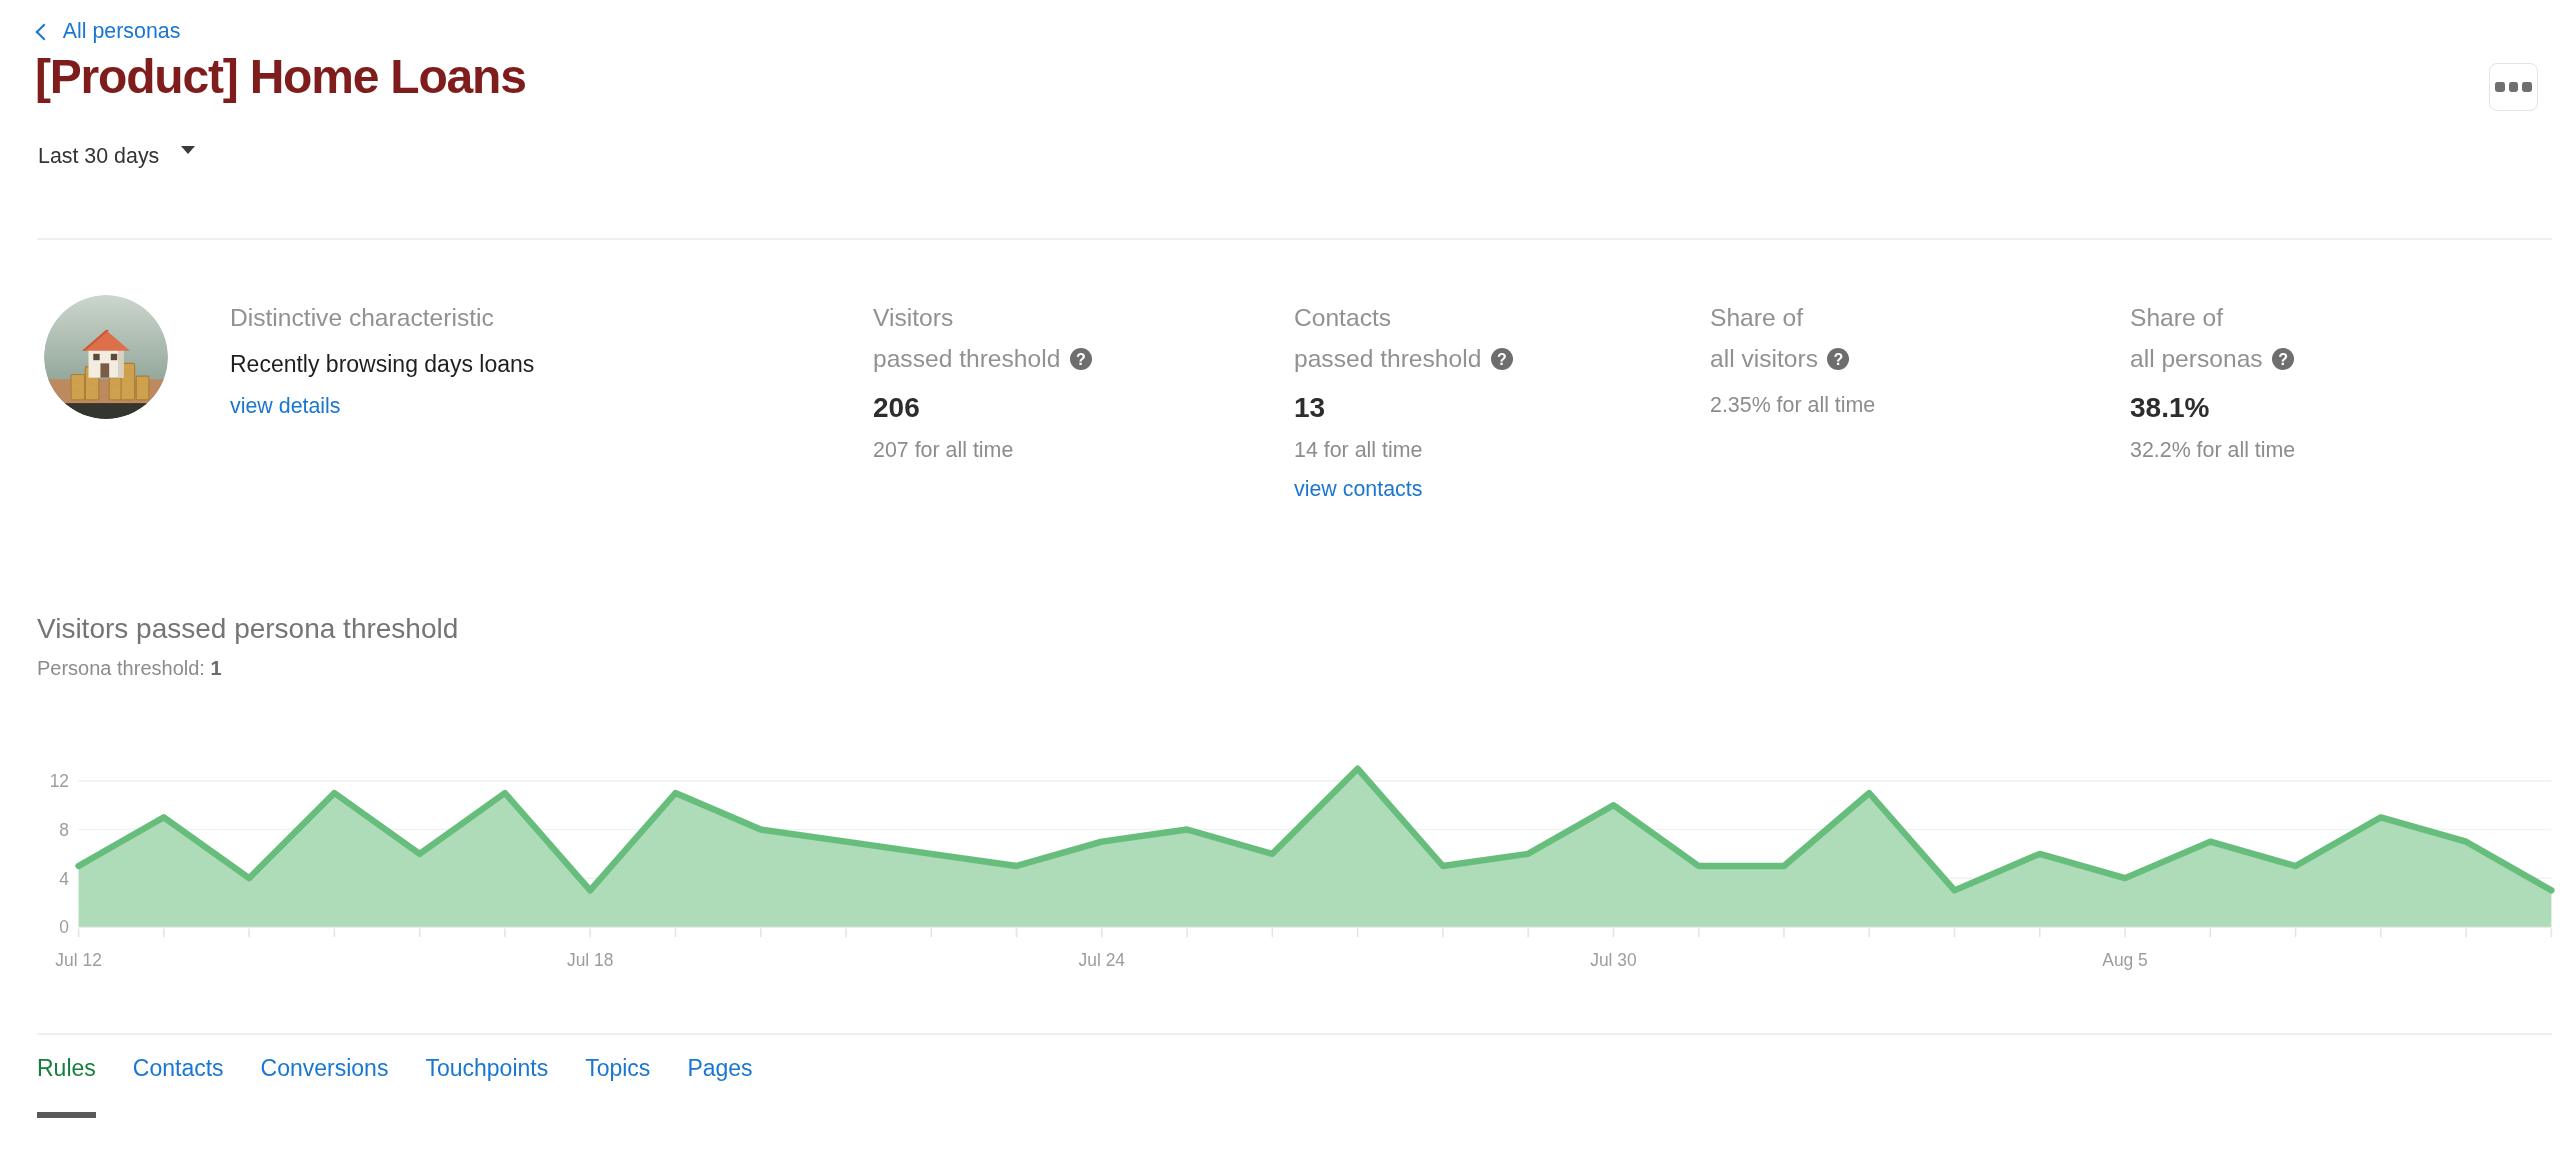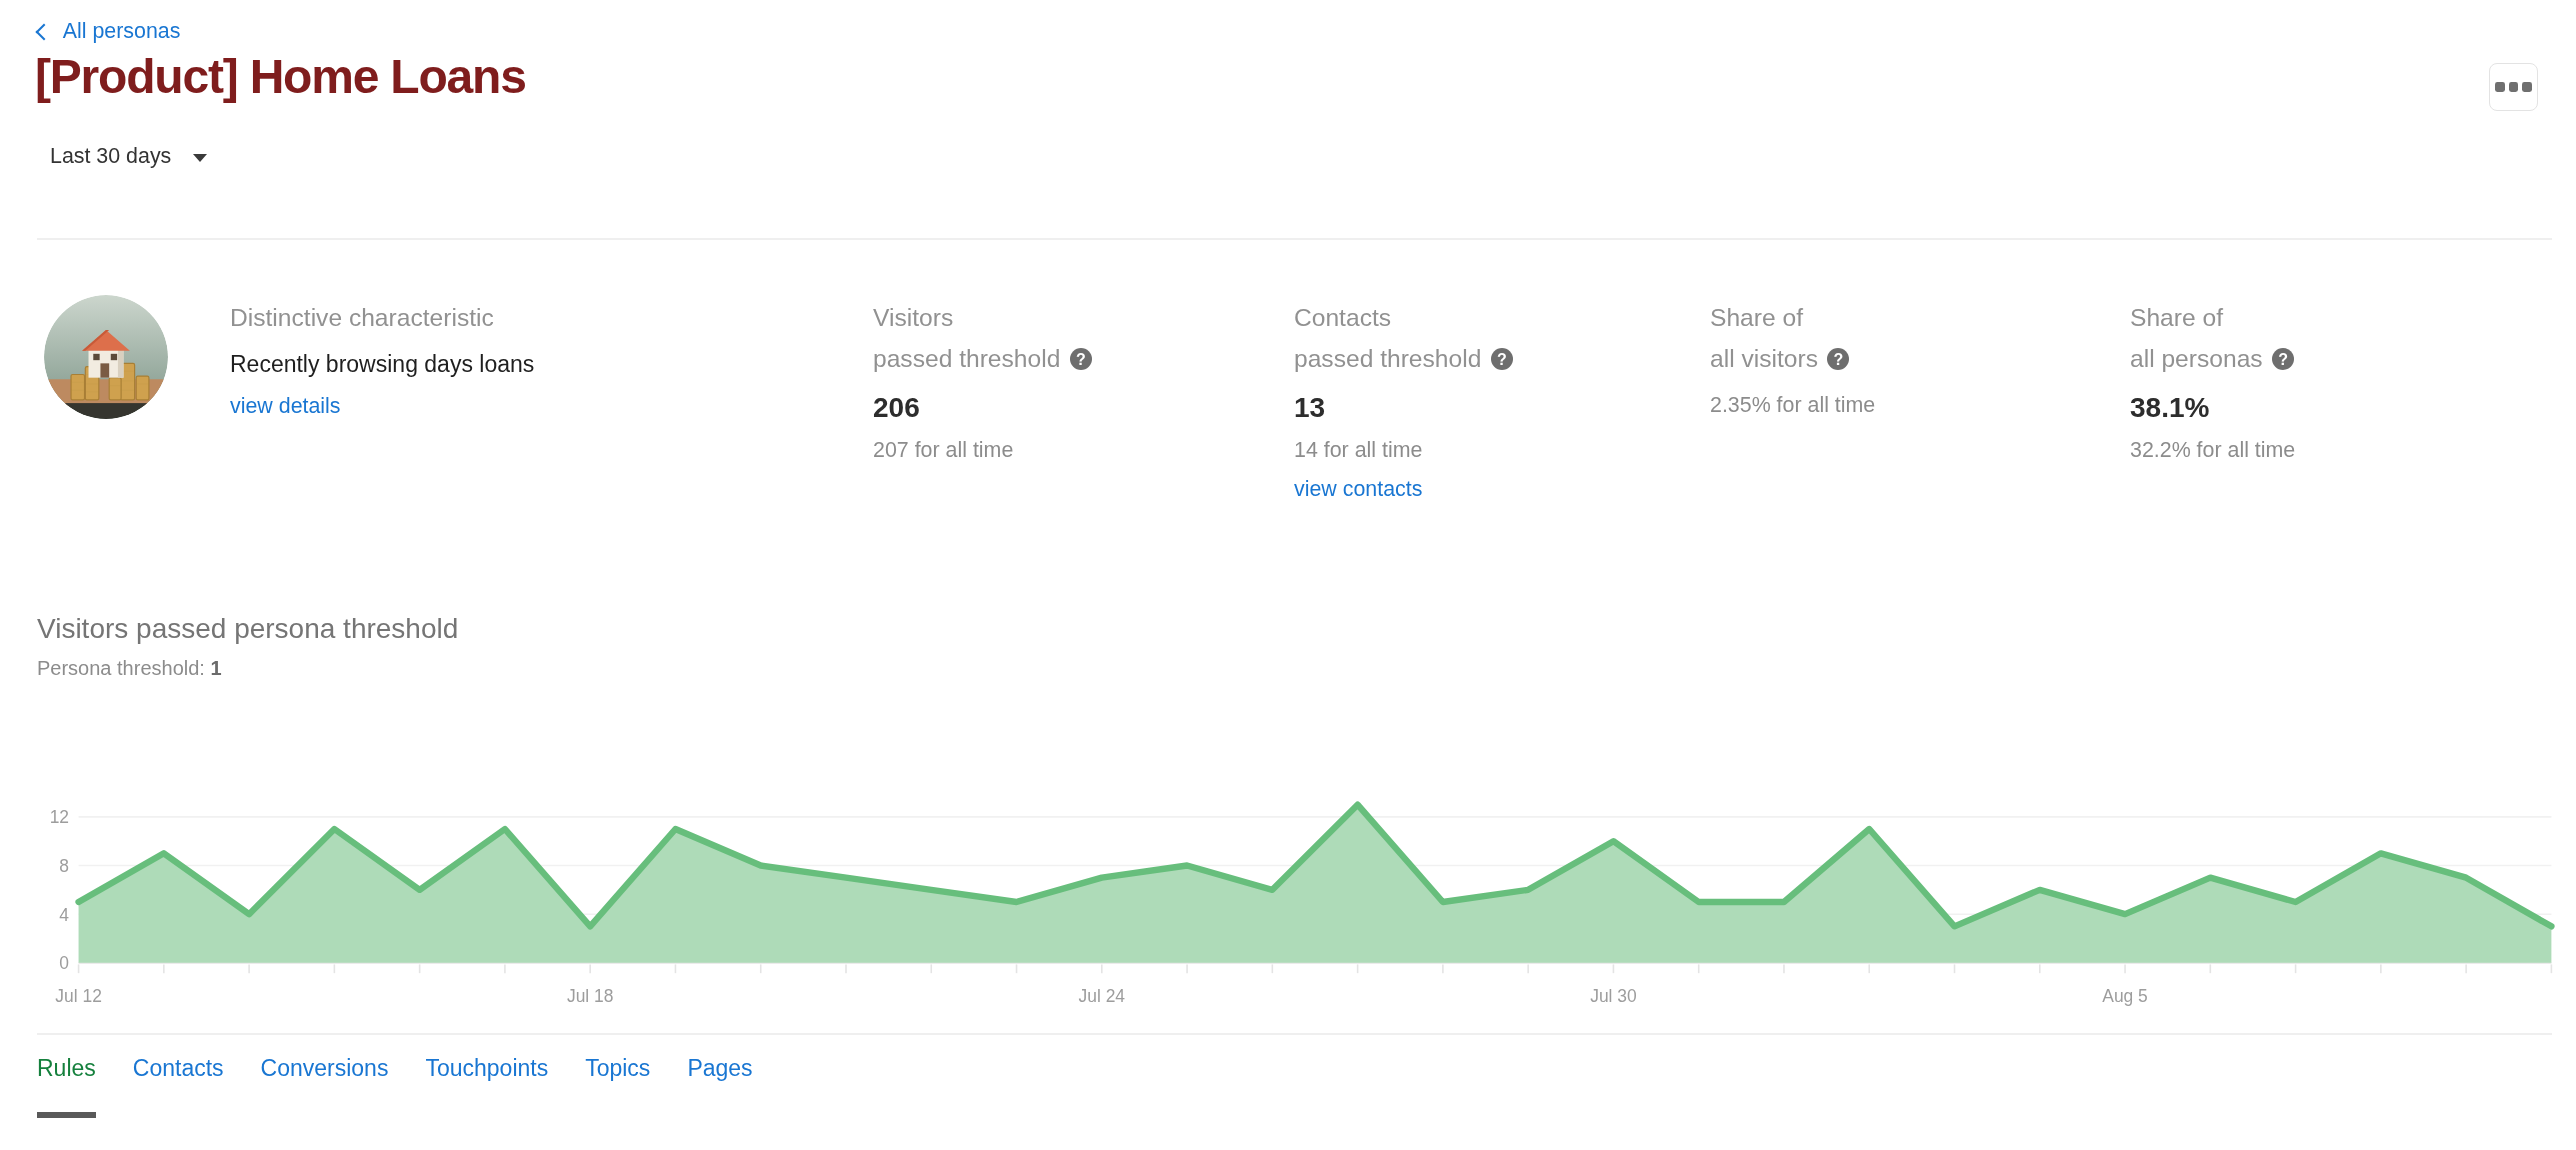--- a/index.html
+++ b/index.html
@@ -6,21 +6,21 @@
   html,body { background:#fff; }
   body { font-family:"Liberation Sans", sans-serif; color:#333; }
   #app { position:relative; width:2576px; height:1151px; background:#fff; overflow:hidden; }
 
   .link { color:#1976d2; text-decoration:none; cursor:pointer; }
 
   
   .breadcrumb { position:absolute; left:38px; top:19px; display:flex; align-items:center; gap:12.7px; font-size:21.4px; }
   .chevron-left { width:12px; height:12px; border-left:2.4px solid #1976d2; border-bottom:2.4px solid #1976d2; transform:rotate(45deg); margin-top:1.6px; }
   .page-title { position:absolute; left:35px; top:49px; font-size:48px; font-weight:700; color:#7f1d1d; letter-spacing:-1.2px; }
-  .date-range { position:absolute; left:38px; top:144px; display:flex; align-items:center; gap:22px; font-size:21.4px; color:#333; cursor:pointer;margin-left:12px; }
+  .date-range { position:absolute; left:38px; top:144px; display:flex; gap:22px; font-size:21.4px; color:#333; cursor:pointer; }
   .caret-down { width:0; height:0; border-left:7.1px solid transparent; border-right:7.1px solid transparent; border-top:8.7px solid #3a3a3a; margin-top:2.4px; }
   .more-btn { position:absolute; left:2489px; top:63px; width:49px; height:48px; background:#fff; border:1.6px solid #e3e3e3; border-radius:8px; display:flex; align-items:center; justify-content:center; gap:4px; cursor:pointer; }
   .more-btn .dot { width:9.5px; height:9.5px; border-radius:2.4px; background:#6f6f6f; }
 
   .divider { position:absolute; left:37px; width:2515px; height:2.4px; background:#efefef; }
 
   
   .avatar { position:absolute; left:44px; top:295px; width:124px; height:124px; border-radius:50%; overflow:hidden; }
   .char-col { position:absolute; left:230px; top:297px; width:603px; }
   .label-gray { font-size:24.6px; color:#919191; line-height:41px; }
@@ -29,21 +29,21 @@
   .stat-col { position:absolute; top:297px; width:397px; }
   .stat-value { font-size:28px; font-weight:700; color:#2d2d2d; margin-top:12.7px; }
   .stat-alltime { font-size:21.4px; color:#8c8c8c; margin-top:14.3px; }
   .stat-link { display:inline-block; font-size:21.4px; margin-top:14px; }
   .help-icon { display:inline-flex; width:22px; height:22px; border-radius:50%; background:#6e6e6e; color:#fff; font-size:16px; font-weight:700; align-items:center; justify-content:center; margin-left:9.5px; vertical-align:2.4px; cursor:pointer; font-family:"Liberation Sans",sans-serif; }
 
   
   .section-title { position:absolute; left:37px; top:613px; font-size:28px; color:#757575; }
   .section-sub { position:absolute; left:37px; top:657px; font-size:20px; color:#8c8c8c; }
   .section-sub b { color:#6b6b6b; }
-  .chart-wrap { position:absolute; left:0; top:758px; width:2052px; height:270px; }
+  .chart-wrap { position:absolute; left:0; top:722px; width:2052px; height:270px; }
   svg text { font-family:"Liberation Sans", sans-serif; }
 
   
   .tabs { position:absolute; left:37px; top:1055px; display:flex; gap:37px; font-size:23px; }
   .tab { color:#1976d2; cursor:pointer; position:relative; padding-bottom:4.8px; }
   .tab.active { color:#15803d; }
   .tab.active::after { content:""; position:absolute; left:0; width:100%; top:57px; height:6.3px; background:#595959; }
 </style>
 </head>
 <body>

